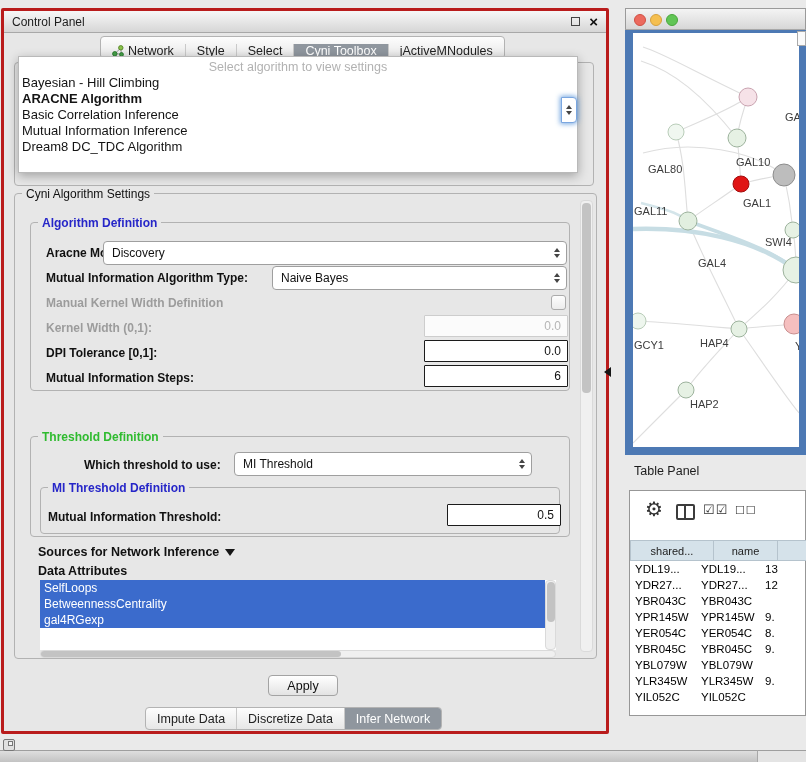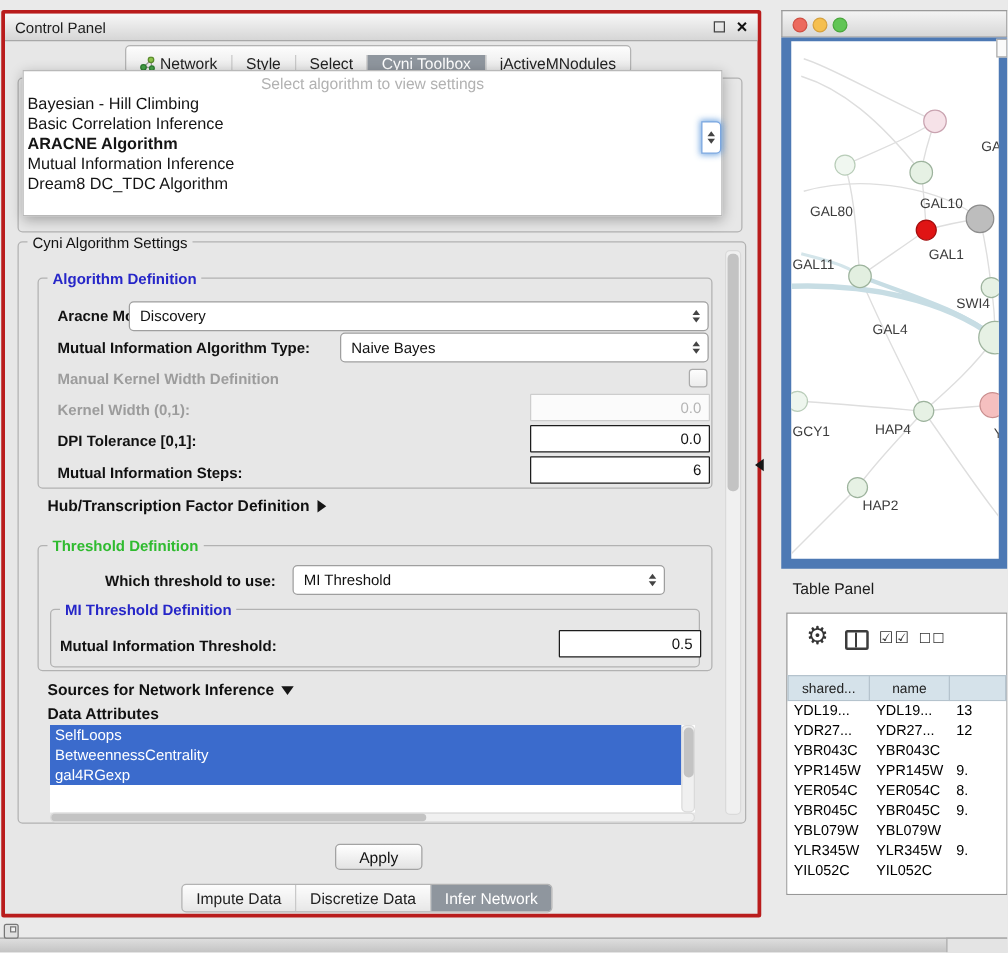--- a/index.html
+++ b/index.html
@@ -117,22 +117,22 @@
         <span>jActiveMNodules</span>
       </div>
     </div>
 
   <div class="abs group" style="left:14px;top:62px;width:580px;height:124px;z-index:1;"></div>
 
   <div class="abs popup" style="left:18px;top:56px;width:560px;height:117px;">
     <div class="pop-placeholder">Select algorithm to view settings</div>
     <div>
         <div class="pop-item">Bayesian - Hill Climbing</div>
+        <div class="pop-item selected">ARACNE Algorithm</div>
         <div class="pop-item">Basic Correlation Inference</div>
-        <div class="pop-item selected">ARACNE Algorithm</div>
         <div class="pop-item">Mutual Information Inference</div>
         <div class="pop-item">Dream8 DC_TDC Algorithm</div>
       </div>
   </div>
   <div class="abs stepper-focus">
     <i class="tri-up"></i>
     <i class="tri-dn"></i>
   </div>
 
   <div class="abs group" style="left:14px;top:193px;width:583px;height:466px;"></div>
@@ -167,24 +167,20 @@
 
   <span class="lbl disabled" style="left:46px;top:321px;">Kernel Width (0,1):</span>
   <div class="field disabled" style="left:424px;top:315px;width:144px;height:22px;">0.0</div>
 
   <span class="lbl" style="left:46px;top:346px;">DPI Tolerance [0,1]:</span>
   <div class="field" style="left:424px;top:340px;width:144px;height:22px;">0.0</div>
 
   <span class="lbl" style="left:46px;top:371px;">Mutual Information Steps:</span>
   <div class="field" style="left:424px;top:365px;width:144px;height:22px;">6</div>
 
-  <div class="toggle-lbl" style="left:38px;top:398px;">
-    <span>Hub/Transcription Factor Definition</span>
-    <i class="tri-r"></i>
-  </div>
 
   <div class="abs group" style="left:30px;top:436px;width:540px;height:101px;"></div>
   <span class="gtitle green" style="left:38px;top:430px;">Threshold Definition</span>
 
   <span class="lbl" style="left:84px;top:458px;">Which threshold to use:</span>
   <div class="combo" style="left:234px;top:452px;width:298px;height:24px;">
     <span class="combo-value">MI Threshold</span>
     <span class="combo-arrows">
         <i class="tri-up"></i>
         <i class="tri-dn"></i>
@@ -277,21 +273,21 @@
   <div class="abs" style="left:797px;top:31px;width:9px;height:15px;background:#fafafa;border:1px solid #aaa;"></div>
 
   <span class="tp-title" style="left:634px;top:464px;">Table Panel</span>
   <div class="abs twin" style="left:629px;top:490px;width:177px;height:226px;"></div>
   <span class="gear" style="left:645px;top:499px;">⚙</span>
   <span class="colicon" style="left:676px;top:504px;"></span>
   <span class="pairicon" style="left:703px;top:502px;font-size:13px;">☑☑</span>
   <span class="pairicon" style="left:735px;top:504px;font-size:11px;">☐☐</span>
 
   <div class="thead" style="left:630px;top:540px;">
-      <div class="th" style="width: 66px;">shared...</div>
+      <div class="th" style="width: 84px;">shared...</div>
       <div class="th" style="width: 64px;">name</div>
       <div class="th" style="width: 45px;"></div>
     </div>
   <div class="tbody" style="left:630px;top:561px;width:175px;height:154px;">
       <div class="tr">
         <div class="td" style="width: 66px;">YDL19...</div>
         <div class="td" style="width: 64px;">YDL19...</div>
         <div class="td" style="width: 45px;">13</div>
       </div>
       <div class="tr">

